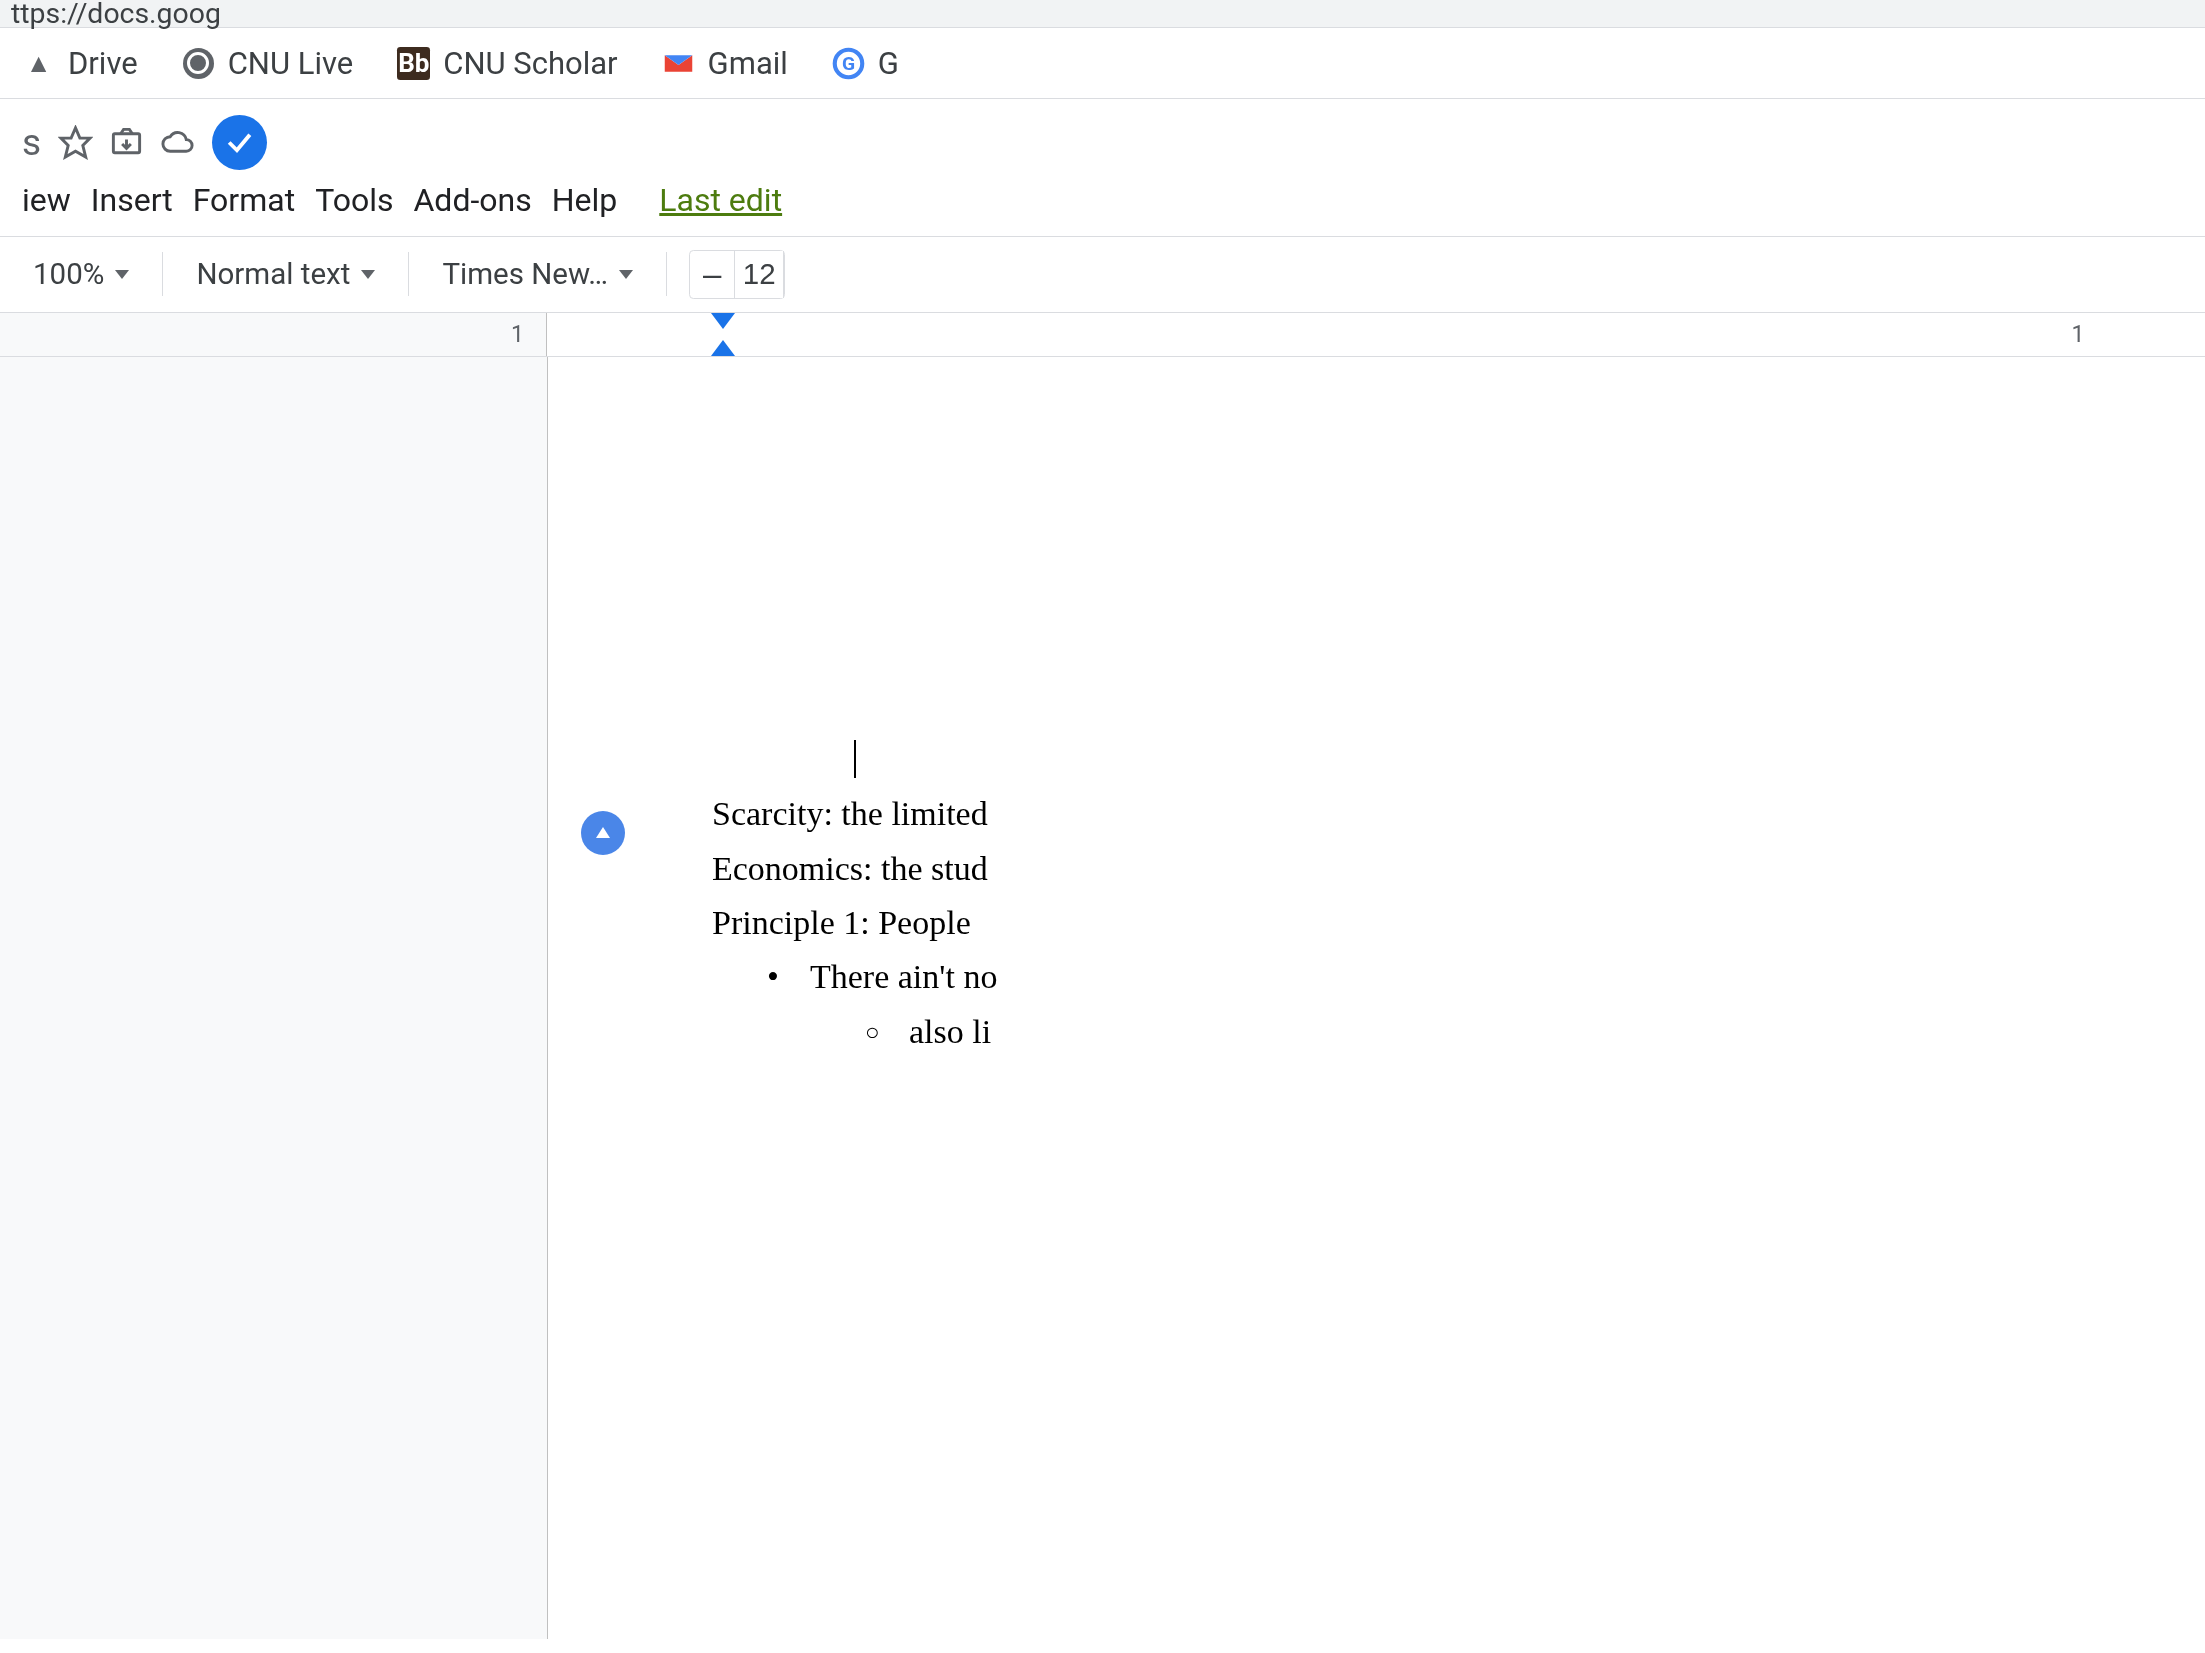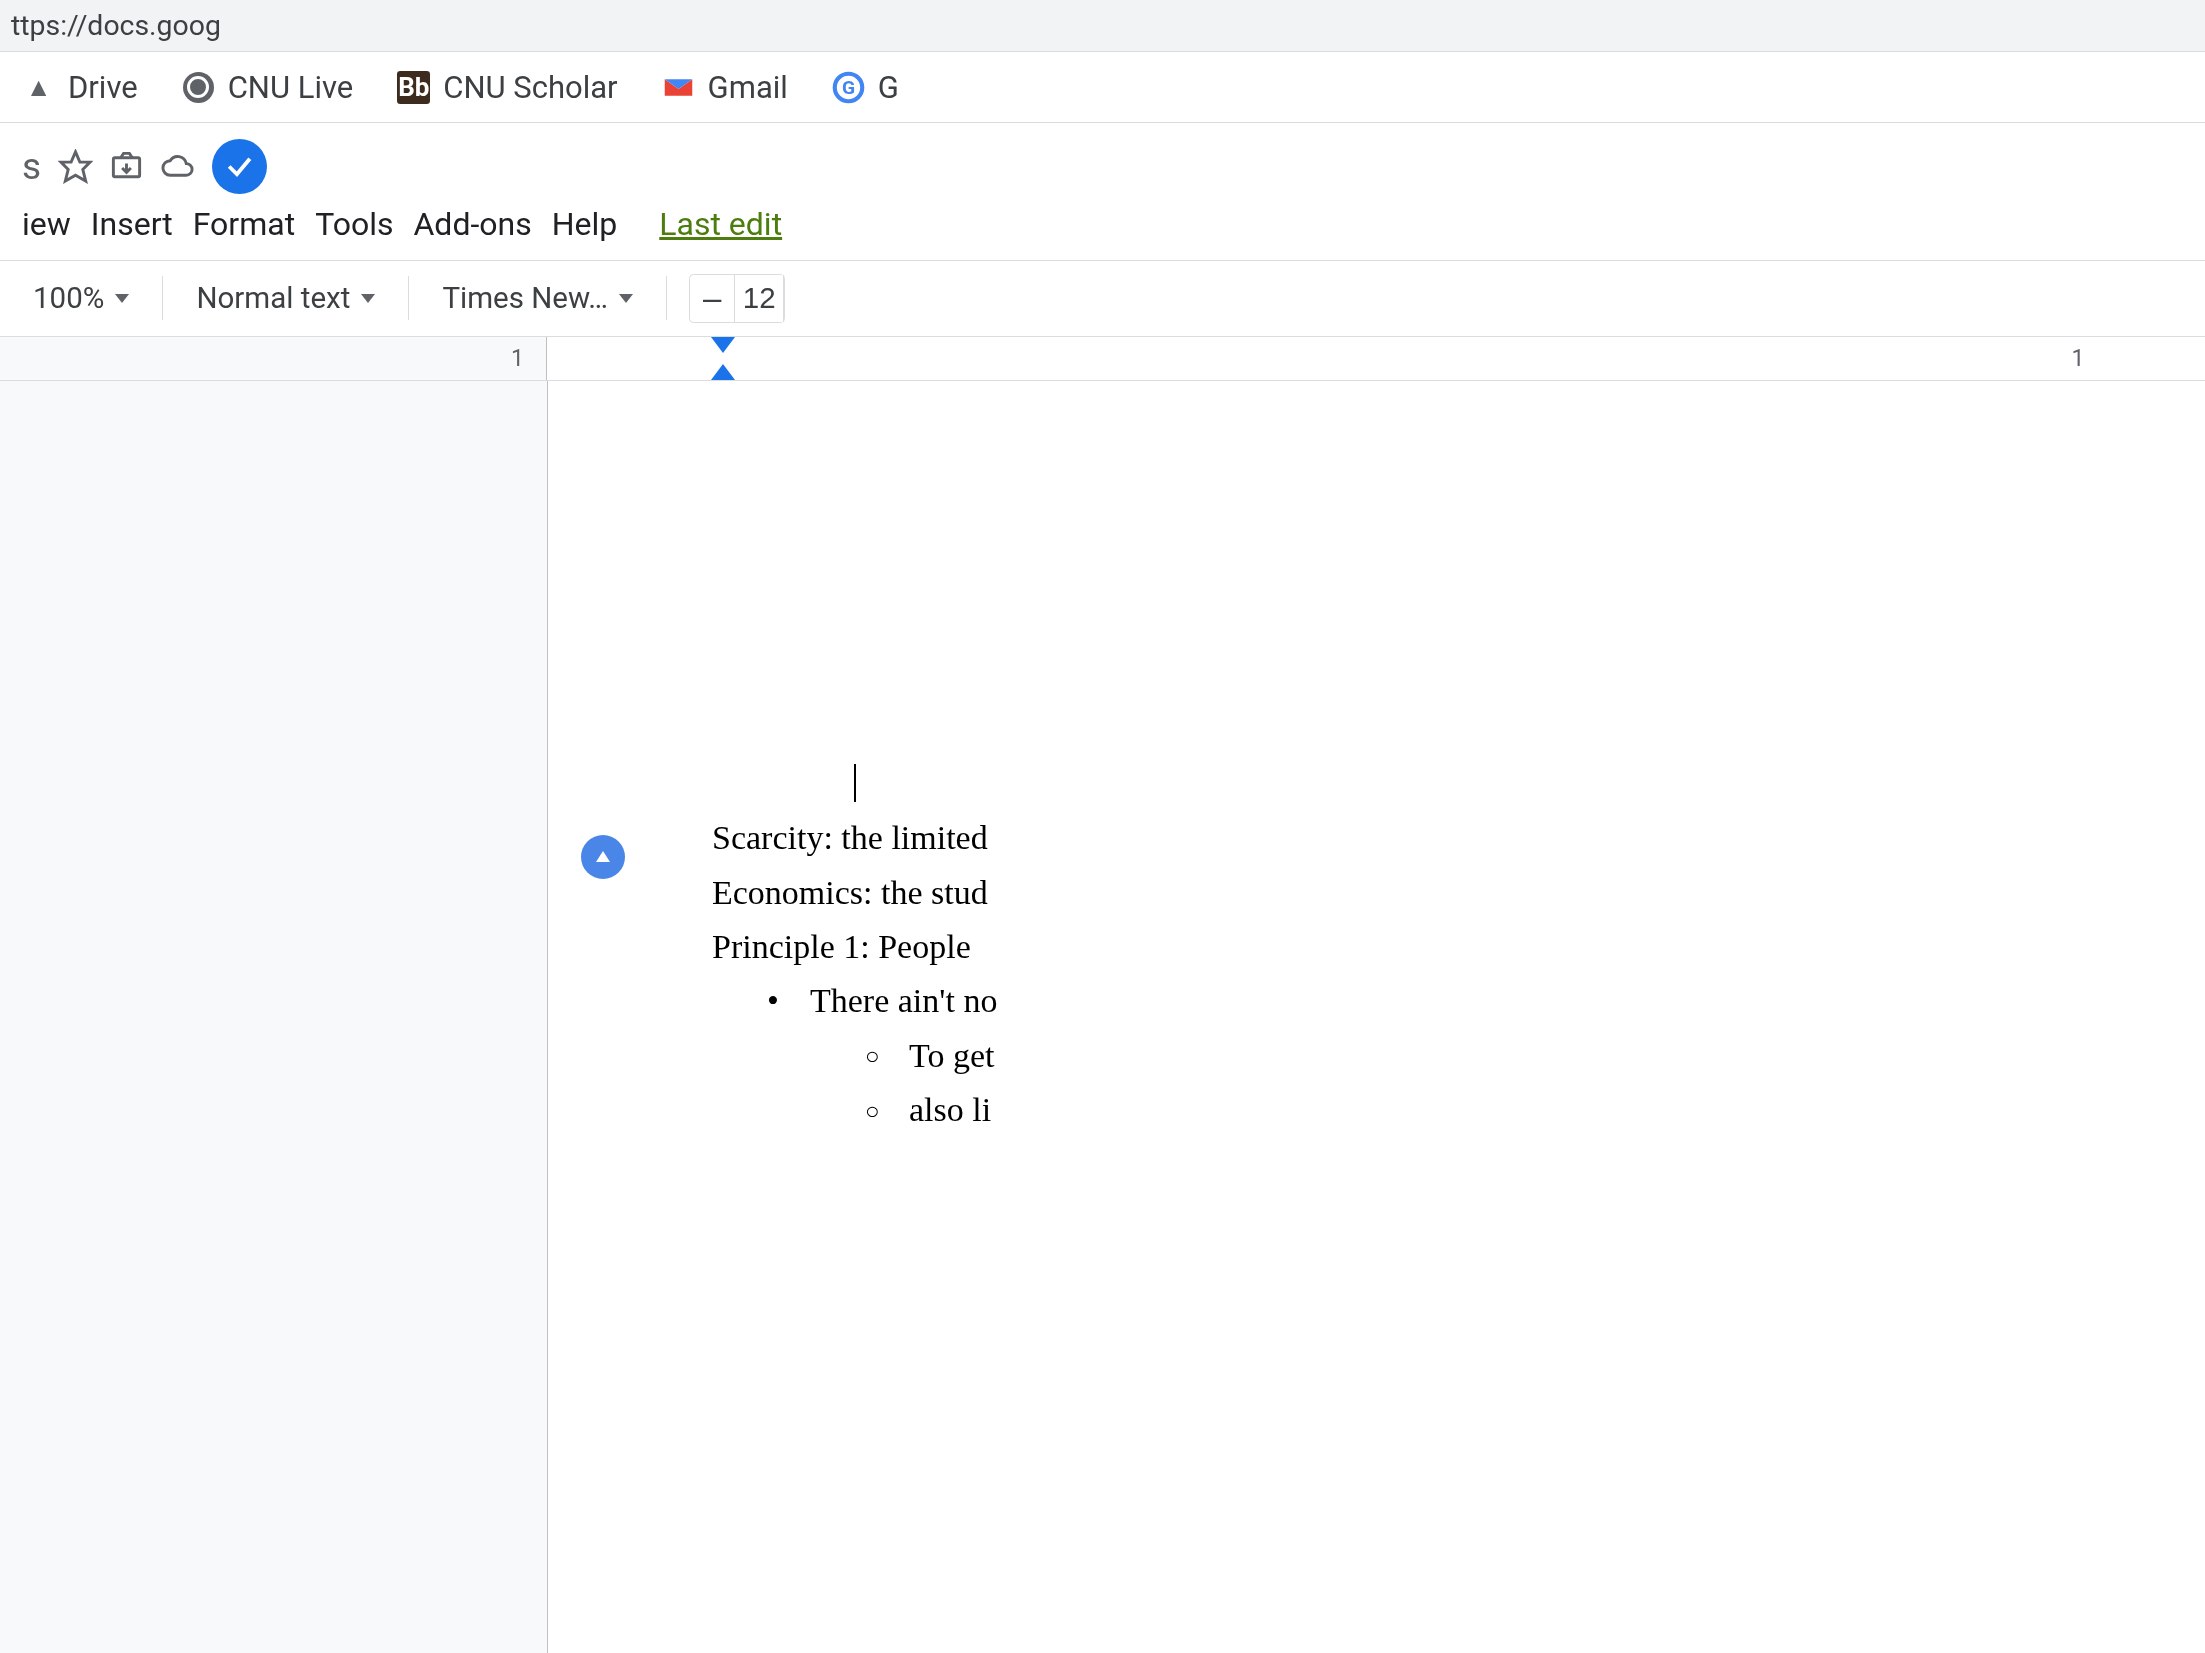--- a/index.html
+++ b/index.html
@@ -7,21 +7,21 @@
       font-family: 'Google Sans', Roboto, Arial, sans-serif;
       background: #fff;
       color: #202124;
       width: 2205px;
       height: 1654px;
       overflow: hidden;
       font-size: 26px;
     }
     
     .url-bar {
-      height: 52px;
+      height: 28px;
       background: #f1f3f4;
       display: flex;
       align-items: center;
       padding-left: 11px;
       color: #3c4043;
       font-size: 28.4px;
       border-bottom: 1.1px solid #dadce0;
     }
     
     .bookmarks-bar {
@@ -411,17 +411,16 @@
     <span class="comment-pin" style="top:454px; left:33px"></span>
 
     <div class="doc-line"><span class="cursor"></span></div>
 
     <div class="doc-line">Scarcity: the limited</div>
     <div class="doc-line">Economics: the stud</div>
     <div class="doc-line"></div>
     <div class="doc-line">Principle 1: People </div>
 
     <div class="doc-line bullet-l1">There ain't no</div>
-    <div class="doc-line bullet-l2">To get</div>
     <div class="doc-line bullet-l2">also li</div>
   </div>
 </div>
 
 
 </body></html>

